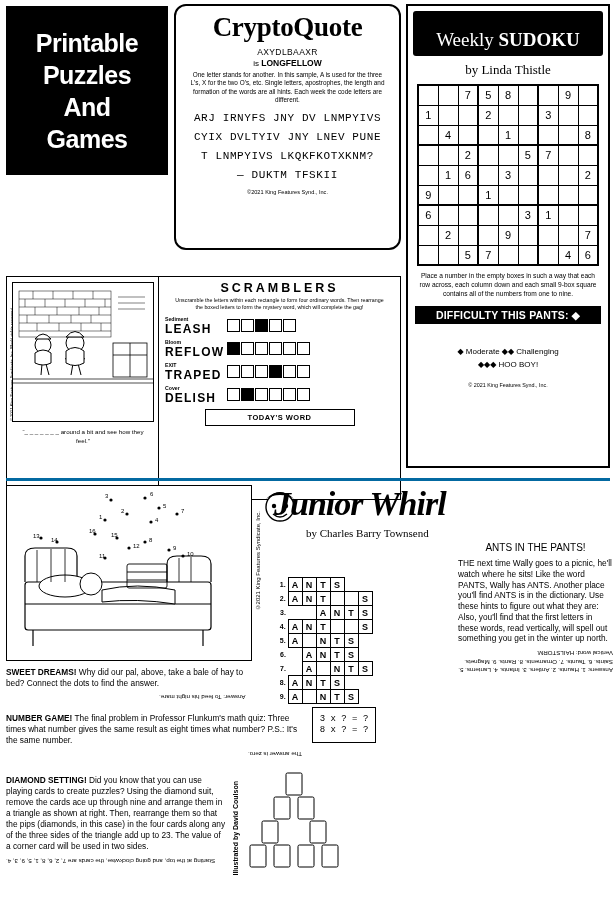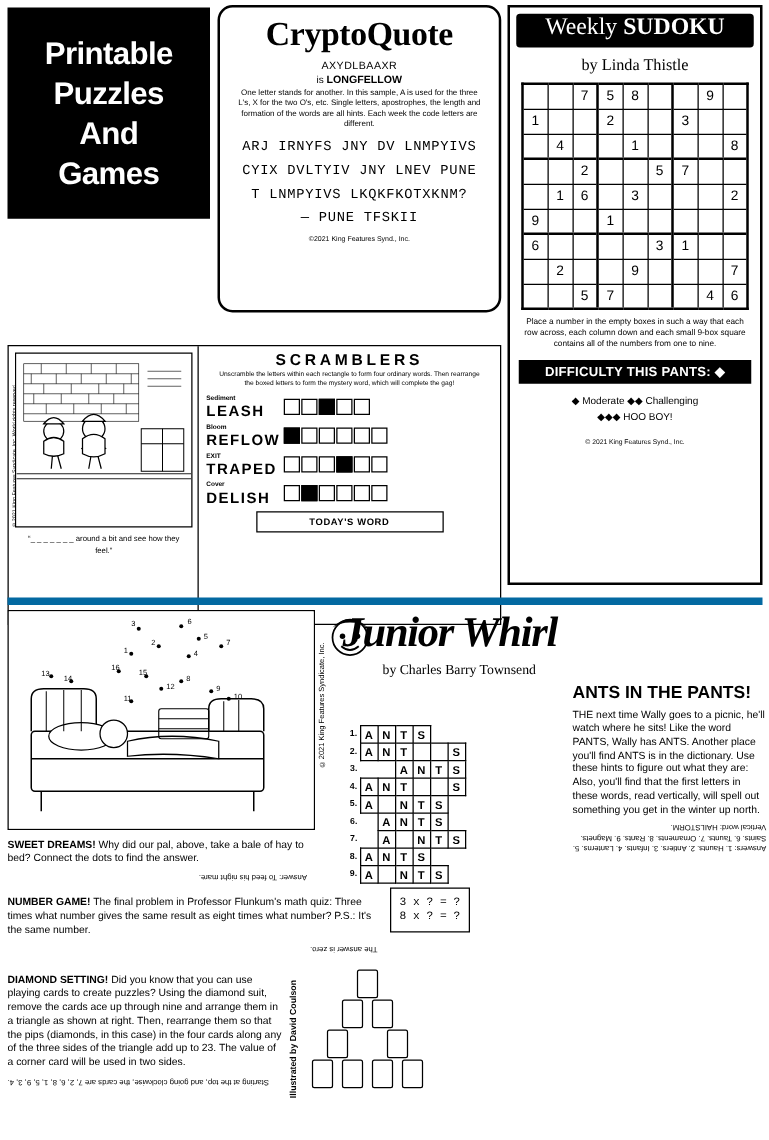--- a/index.html
+++ b/index.html
@@ -46,41 +46,41 @@
   }
   .crypto .attrib { font-size: 5.6px; margin-top: 8px; }
 
   
   .sudoku-box {
     position: absolute; left: 406px; top: 4px; width: 204px; height: 464px;
     border: 2px solid #000; background: #fff; padding: 5px;
   }
   .sudoku-title {
     background: #000; color: #fff; text-align: center;
-    font-size: 19px; padding: 0 0 5px; font-family: "Liberation Serif", serif;
+    font-size: 19px; padding: 18px 0 5px; font-family: "Liberation Serif", serif;
     border-radius: 3px;
   }
   .sudoku-title b { font-weight: bold; }
   .sudoku-author { text-align: center; font-size: 13px; font-family: "Liberation Serif", serif; margin: 6px 0 6px; }
   table.sudoku { border-collapse: collapse; margin: 0 auto; }
   table.sudoku td {
     width: 20px; height: 20px; border: 1px solid #000;
     text-align: center; vertical-align: middle;
     font-size: 11px; font-family: "Liberation Sans", sans-serif;
   }
   table.sudoku td.bt { border-top: 2px solid #000; }
   table.sudoku td.bl { border-left: 2px solid #000; }
   table.sudoku td.br { border-right: 2px solid #000; }
   table.sudoku td.bb { border-bottom: 2px solid #000; }
   .sudoku-instr { font-size: 6.6px; line-height: 1.35; text-align: center; margin: 6px 4px 0; }
   .diff-bar {
     background: #000; color: #fff; text-align: center; font-size: 10.5px; font-weight: bold;
     padding: 3px 0; margin: 7px 2px 0; letter-spacing: 0.2px;
   }
-  .diff-legend { text-align: center; font-size: 8px; margin-top: 7px; line-height: 1.7; }
+  .diff-legend { text-align: center; font-size: 8px; margin-top: 21px; line-height: 1.7; }
   .sudoku-attrib { text-align: center; font-size: 5.4px; margin-top: 10px; }
 
   
   .scramblers {
     position: absolute; left: 6px; top: 276px; width: 395px; height: 224px;
     border: 1.5px solid #000; background: #fff;
   }
   .scr-left { position: absolute; left: 0; top: 0; width: 152px; height: 100%; border-right: 1px solid #000; }
   .scr-art {
     position: absolute; left: 5px; top: 5px; width: 142px; height: 140px;
@@ -100,21 +100,21 @@
   .scr-word { font-size: 12px; font-weight: bold; letter-spacing: 1.2px; }
   .scr-boxes { display: flex; gap: 1px; }
   .scr-boxes span { width: 13px; height: 13px; border: 1px solid #000; display: block; }
   .scr-boxes span.shade { background: #000; }
   .todays {
     margin: 4px auto 0; width: 150px; border: 1.5px solid #000; text-align: center;
     font-size: 7.5px; font-weight: bold; padding: 3px 0; letter-spacing: 0.5px;
   }
 
   
-  .jw-wrap { position: absolute; left: 6px; top: 478px; width: 604px; height: 430px; border-top: 6px solid #0369a1; }
+  .jw-wrap { position: absolute; left: 6px; top: 478px; width: 604px; height: 430px; border-top: 3px solid #0369a1; }
   .jw-logo {
     position: absolute; left: 268px; top: 4px; width: 230px; height: 42px;
     font-family: "Liberation Serif", serif; font-style: italic; font-weight: bold;
     font-size: 34px; letter-spacing: -1px;
     -webkit-text-stroke: 0px #000;
   }
   .jw-by { position: absolute; left: 300px; top: 46px; font-size: 11px; font-family:"Liberation Serif",serif; }
   .jw-face {
     position: absolute; left: 252px; top: 2px; width: 44px; height: 44px;
   }
@@ -140,21 +140,21 @@
   
   .ants-grid { position: absolute; left: 272px; top: 96px; }
   .ants-grid table { border-collapse: collapse; }
   .ants-grid td {
     width: 14px; height: 14px; border: 1px solid #000; text-align: center;
     font-size: 9px; font-weight: bold; font-family:"Liberation Sans",sans-serif;
   }
   .ants-grid td.empty { border: none; }
 
   .ants-text { position: absolute; left: 452px; top: 60px; width: 155px; font-size: 8.3px; line-height: 1.3; }
-  .ants-text .hd { font-weight: bold; font-size: 14px; margin-bottom: 4px; }
+  .ants-text .hd { text-align: center; font-weight: normal; font-size: 10px; margin-bottom: 4px; }
   .ants-text ol { margin: 4px 0 4px 0; padding-left: 16px; }
   .ants-text ol li { font-weight: bold; margin-bottom: 0.5px; font-size: 8.3px; }
   .numgame-card {
     position: absolute; left: 306px; top: 226px; width: 64px; height: 36px;
     border: 1.5px solid #000; display:flex; flex-direction:column; align-items:center; justify-content:center;
     font-family: "Liberation Mono", monospace; font-size: 9px; line-height: 1.25;
   }
   .tri { position: absolute; left: 238px; top: 290px; width: 100px; height: 120px; }
 
   .ans-rot { transform: rotate(180deg); display: inline-block; font-size: 6.2px; line-height:1.35; }
@@ -175,21 +175,21 @@
     <h1>CryptoQuote</h1>
     <div class="cipher-sample">AXYDLBAAXR</div>
     <div class="cipher-is">
       <span>is</span>
       <b>LONGFELLOW</b>
     </div>
     <div class="instr">One letter stands for another. In this sample, A is used for the three L's, X for the two O's, etc. Single letters, apostrophes, the length and formation of the words are all hints. Each week the code letters are different.</div>
     <div class="puzzle-line">ARJ IRNYFS JNY DV LNMPYIVS</div>
     <div class="puzzle-line">CYIX DVLTYIV JNY LNEV PUNE</div>
     <div class="puzzle-line">T LNMPYIVS LKQKFKOTXKNM?</div>
-    <div class="puzzle-line">—  PUNE TFSKII</div>
+    <div class="puzzle-line">—  DUKTM TFSKII</div>
     <div class="attrib">©2021 King Features Synd., Inc.</div>
   </div>
 
   <div class="sudoku-box">
     <div class="sudoku-title">
       <span>Weekly</span>
       <b>SUDOKU</b>
     </div>
     <div class="sudoku-author">by Linda Thistle</div>
     <table class="sudoku">

